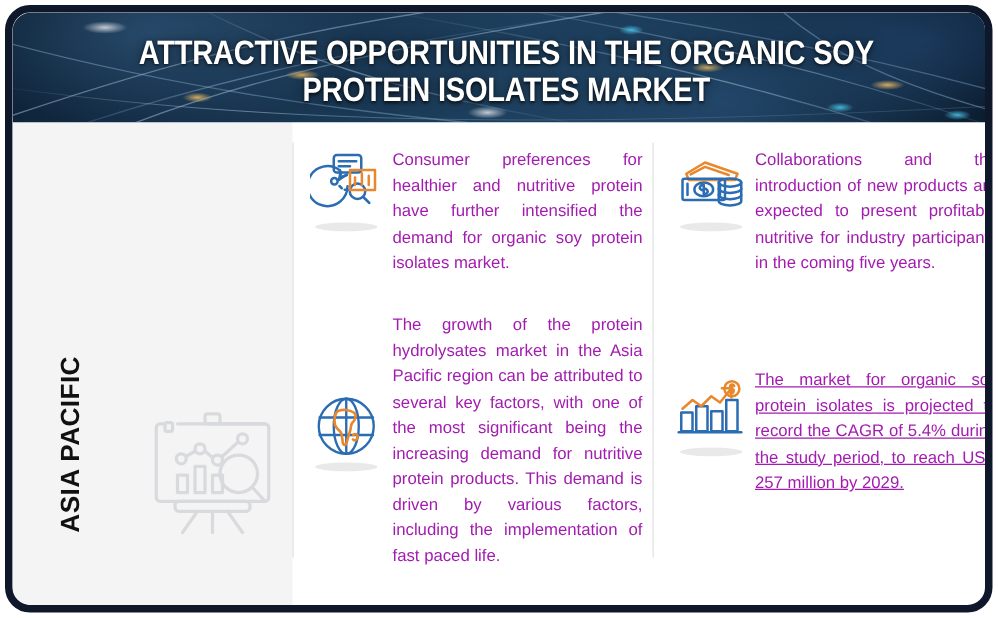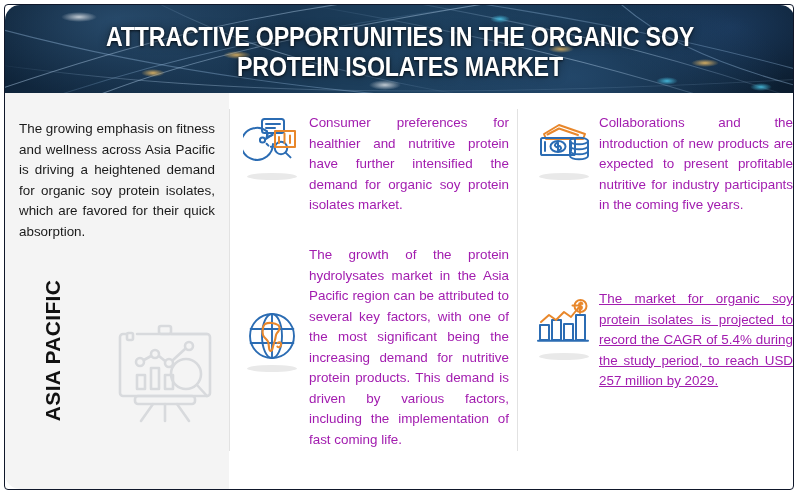--- a/index.html
+++ b/index.html
@@ -19,23 +19,23 @@
     overflow: hidden;
   }
 
   
   .frame {
     position: absolute;
     left: 4px;
     top: 4px;
     width: 790px;
     height: 486px;
-    border-radius: 4px;
+    border-radius: 20px;
     background: #ffffff;
-    border: 1px solid #0f172a;
+    border: 6px solid #0f172a;
     overflow: hidden;
   }
 
   
   .left-panel-bg {
     position: absolute;
     left: 0;
     top: 84px;
     width: 224px;
     bottom: 0;
@@ -295,21 +295,20 @@
       <div class="banner-title">ATTRACTIVE OPPORTUNITIES IN THE ORGANIC SOY PROTEIN ISOLATES MARKET</div>
     </div>
 
     <div class="body-area">
 
       <div class="divider d1"></div>
       <div class="divider d2"></div>
 
       <div class="col-left">
 
-        <div class="left-text">The growing emphasis on fitness and wellness across Asia Pacific is driving a heightened demand for organic soy protein isolates, which are favored for their quick absorption.</div>
 
         <div class="region-block">
           <div class="region-label">ASIA PACIFIC</div>
 
           <div class="region-icon">
             <svg viewBox="0 0 104 104" fill="none" stroke="#d8dadd" stroke-width="2.6" stroke-linecap="round" stroke-linejoin="round">
               <rect x="14" y="12" width="6" height="7" rx="1.5"></rect>
               <rect x="46" y="5" width="12" height="8" rx="2"></rect>
               <path d="M14 13 H10 a3 3 0 0 0 -3 3 V72 a3 3 0 0 0 3 3 H94 a3 3 0 0 0 3 -3 V16 a3 3 0 0 0 -3 -3 H24"></path>
               <path d="M58 13 H94"></path>
@@ -368,21 +367,21 @@
               <g stroke="#e8872b" stroke-width="2.1">
                 <path d="M22 17 C26 15 32 16 35 18 C38 20 36 24 34 26
                          C32.4 27.6 33 30 32 33 C31 36 30 39 29.4 42
                          C29 44.2 27 44.6 26.4 42.6 C25.6 40 26 37 25 34.6
                          C24 32.2 21 31 20 28 C19 25 19.6 19 22 17 Z"></path>
                 <path d="M34.5 36 C36.5 34.5 38.5 35.5 38 38 C37.6 40 35.6 41 34.4 39.6"></path>
               </g>
             </svg>
           </div>
           <div class="icon-shadow"></div>
-          <div class="card-text">The growth of the protein hydrolysates market in the Asia Pacific region can be attributed to several key factors, with one of the most significant being the increasing demand for nutritive protein products. This demand is driven by various factors, including the implementation of fast coming life.</div>
+          <div class="card-text">The growth of the protein hydrolysates market in the Asia Pacific region can be attributed to several key factors, with one of the most significant being the increasing demand for nutritive protein products. This demand is driven by various factors, including the implementation of fast paced life.</div>
         </div>
       </div>
 
       <div class="col-right">
 
         <div class="card card-r1">
           <div class="card-icon">
             <svg viewBox="0 0 58 58" fill="none" stroke-linecap="round" stroke-linejoin="round">
               <g stroke="#e8872b" stroke-width="2">
                 <path d="M9 19 L24 10 L50 19 L48 24 L11 24 Z"></path>

